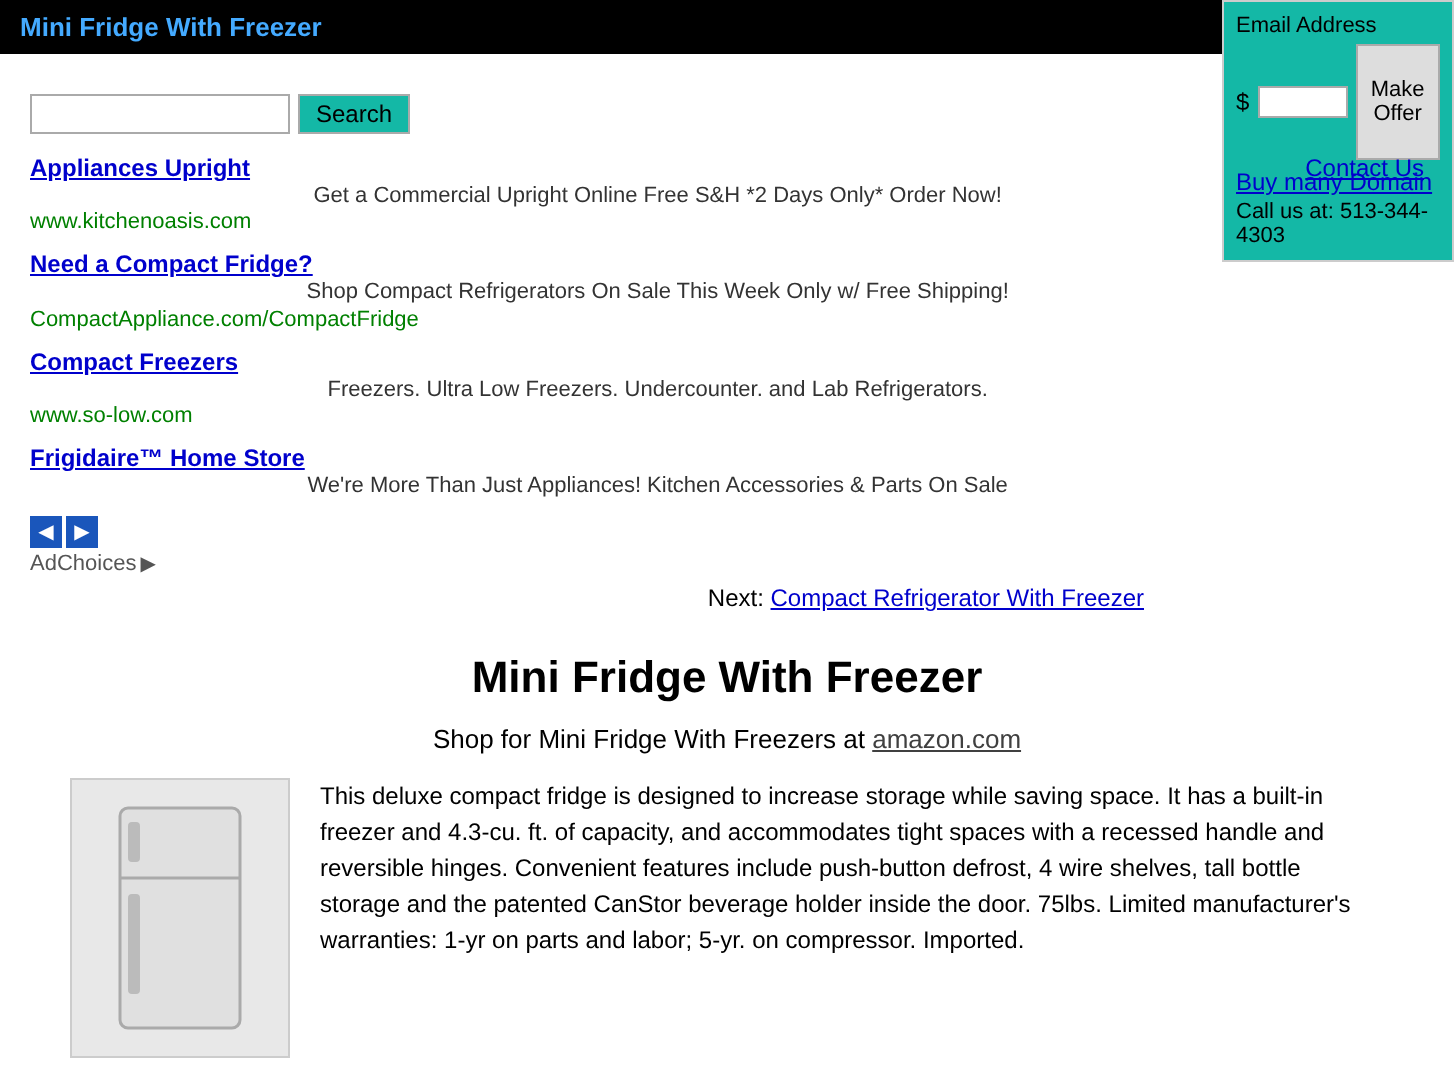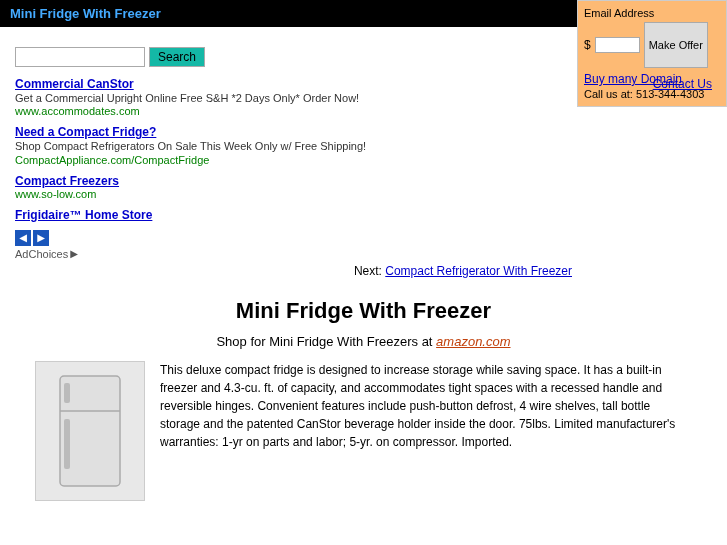--- a/index.html
+++ b/index.html
@@ -17,22 +17,22 @@
       font-size: 13px;
       font-weight: bold;
       text-decoration: none;
     }
 
     
     #right-panel {
       position: absolute;
       top: 0;
       right: 0;
-      width: 150px;
-      background: #fdba74;
+      width: 116px;
+      background: #14b8a6;
       border: 1px solid #ccc;
       padding: 6px;
       font-size: 11px;
     }
     #right-panel .email-label { font-size: 11px; margin-bottom: 3px; }
     #right-panel .price-row { display: flex; align-items: center; gap: 4px; margin-bottom: 4px; }
     #right-panel .dollar { font-size: 12px; }
     #right-panel input[type="text"] { width: 50px; border: 1px solid #aaa; padding: 1px 2px; font-size: 11px; }
     #right-panel .make-offer-btn {
       background: #ddd;
@@ -56,21 +56,21 @@
     
     #content { flex: 1; padding: 10px 15px; }
 
     
     #ads-section { display: flex; }
     #left-ads { flex: 1; }
     #right-link { padding-left: 10px; font-size: 12px; }
 
     .ad-block { margin-bottom: 8px; }
     .ad-title { color: #00c; text-decoration: underline; font-size: 12px; font-weight: bold; cursor: pointer; }
-    .ad-desc { font-size: 11px; color: #333; line-height: 1.3; }
+    .ad-desc { font-size: 11px; color: #333; line-height: 1.3; text-align: center; }
     .ad-url { font-size: 11px; color: #008000; }
 
     
     #search-row { display: flex; align-items: center; gap: 4px; margin: 10px 0 10px 0; }
     #search-input { width: 130px; border: 1px solid #aaa; padding: 2px 4px; font-size: 12px; }
     #search-btn { background: #14b8a6; border: 1px solid #aaa; padding: 2px 8px; font-size: 12px; cursor: pointer; }
 
     
     .nav-arrows { display: flex; gap: 2px; margin-top: 4px; }
     .nav-arrow {
@@ -90,21 +90,21 @@
 
     
     .next-row { text-align: right; font-size: 12px; margin-top: 4px; }
     .next-row a { color: #00c; text-decoration: underline; }
 
     
     #article { padding: 10px 20px; }
     #article h1 { font-size: 22px; font-weight: bold; text-align: center; margin: 10px 0; color: #000; }
     #article .intro { font-size: 13px; text-align: center; line-height: 1.5; margin-bottom: 10px; color: #000; }
     #article .shop-line { font-size: 13px; text-align: center; margin-bottom: 12px; }
-    #article .shop-line a { color: #c2410c; text-decoration: underline; font-style: italic; }
+    #article .shop-line a { color: #404040; text-decoration: underline; }
 
     #article .product-section { display: flex; gap: 15px; }
     #article .product-image {
       width: 110px;
       min-width: 110px;
       height: 140px;
       background: #e8e8e8;
       border: 1px solid #ccc;
       display: flex;
       align-items: center;
@@ -141,38 +141,40 @@
 
     <div id="search-row">
       <input id="search-input" type="text" style="">
       <button id="search-btn">Search</button>
     </div>
 
     <div id="ads-section">
       <div id="left-ads">
 
         <div class="ad-block">
-          <div class="ad-title">Commercial CanStor</div>
+          <div class="ad-title">Appliances Upright</div>
           <div class="ad-desc">Get a Commercial Upright Online Free S&amp;H *2 Days Only* Order Now!</div>
-          <div class="ad-url">www.accommodates.com</div>
+          <div class="ad-url">www.kitchenoasis.com</div>
         </div>
 
         <div class="ad-block">
           <div class="ad-title">Need a Compact Fridge?</div>
           <div class="ad-desc">Shop Compact Refrigerators On Sale This Week Only w/ Free Shipping!</div>
           <div class="ad-url">CompactAppliance.com/CompactFridge</div>
         </div>
 
         <div class="ad-block">
           <div class="ad-title">Compact Freezers</div>
+          <div class="ad-desc">Freezers. Ultra Low Freezers. Undercounter. and Lab Refrigerators.</div>
           <div class="ad-url">www.so-low.com</div>
         </div>
 
         <div class="ad-block">
           <div class="ad-title">Frigidaire™ Home Store</div>
+          <div class="ad-desc">We're More Than Just Appliances! Kitchen Accessories &amp; Parts On Sale</div>
         </div>
 
         <div class="nav-arrows">
           <button class="nav-arrow">◀</button>
           <button class="nav-arrow">▶</button>
         </div>
 
         <div class="adchoices-row">
           <span>AdChoices</span>
           <span style="font-size:10px;">▶</span>

